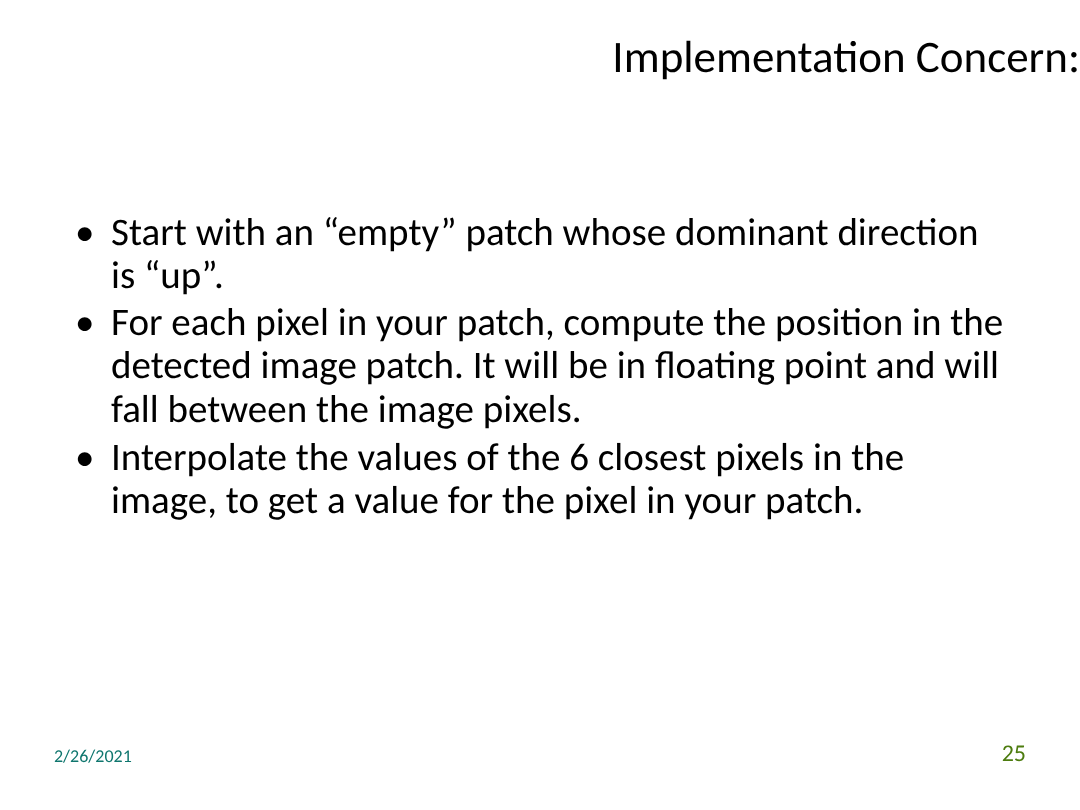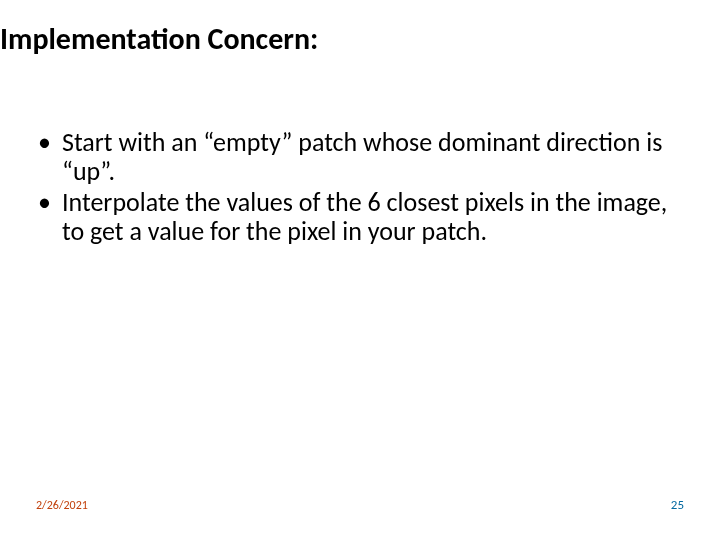--- a/index.html
+++ b/index.html
@@ -16,35 +16,35 @@
     position: relative;
     width: 720px;
     height: 540px;
     box-sizing: border-box;
   }
   .title {
     position: absolute;
     top: 22px;
     left: 0;
     width: 720px;
-    text-align: left;
+    text-align: right;
     font-size: 30px;
     line-height: 1.15;
-    font-weight: 700;
+    font-weight: 400;
   }
   .body {
     position: absolute;
     top: 128px;
     left: 36px;
     width: 648px;
     font-size: 26px;
     line-height: 1.12;
   }
   .body ul {
-    margin: 0;
+    margin: 12px;
     padding: 0;
     list-style: none;
   }
   .body li {
     position: relative;
     padding-left: 26px;
     margin: 0 0 2px 0;
   }
   .body li::before {
     content: "•";
@@ -52,42 +52,43 @@
     left: 2px;
     top: 0;
     font-size: 26px;
     line-height: 1.12;
   }
   .footer-date {
     position: absolute;
     left: 36px;
     bottom: 28px;
     font-size: 12px;
-    color: #c2410c;
+    color: #0f766e;
   }
   .footer-page {
     position: absolute;
     right: 36px;
     bottom: 28px;
-    font-size: 13px;
-    color: #0369a1;
+    font-size: 16px;
+    color: #4d7c0f;
   }
 </style>
 </head>
 <body>
 
 <div class="slide">
 
   <div class="title">
     <span>Implementation Concern:</span><br>
   </div>
 
   <div class="body">
     <ul>
       <li><span>Start with an “empty” patch whose dominant direction is “up”.</span></li>
+      <li><span>For each pixel in your patch, compute the position in the detected image patch. It will be in floating point and will fall between the image pixels.</span></li>
       <li><span>Interpolate the values of the 6 closest pixels in the image, to get a value for the pixel in your patch.</span></li>
     </ul>
   </div>
 
   <div class="footer-date">2/26/2021</div>
   <div class="footer-page">25</div>
 
 </div>
 
 </body></html>

